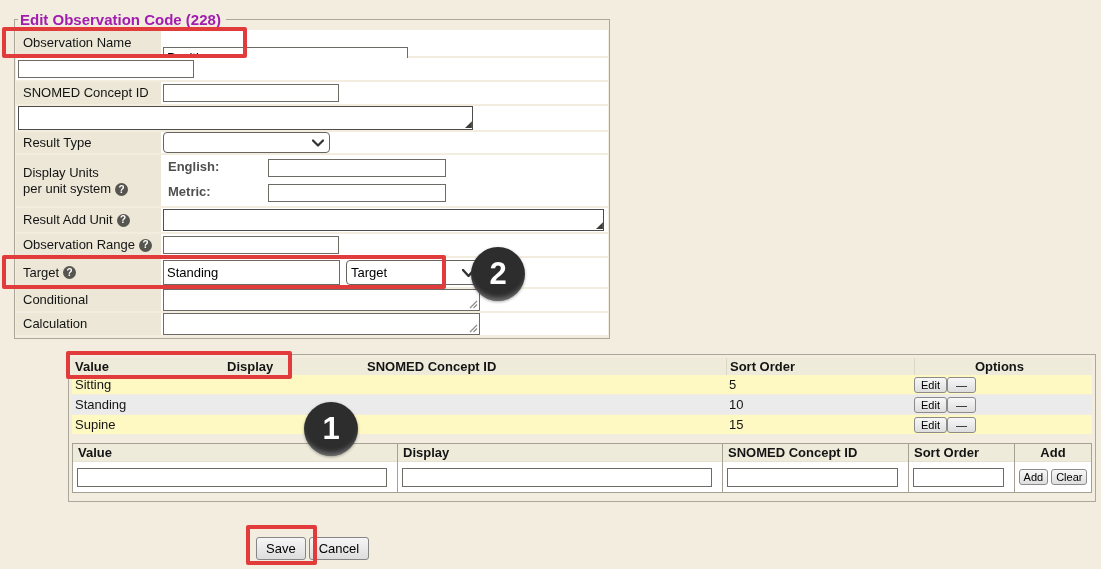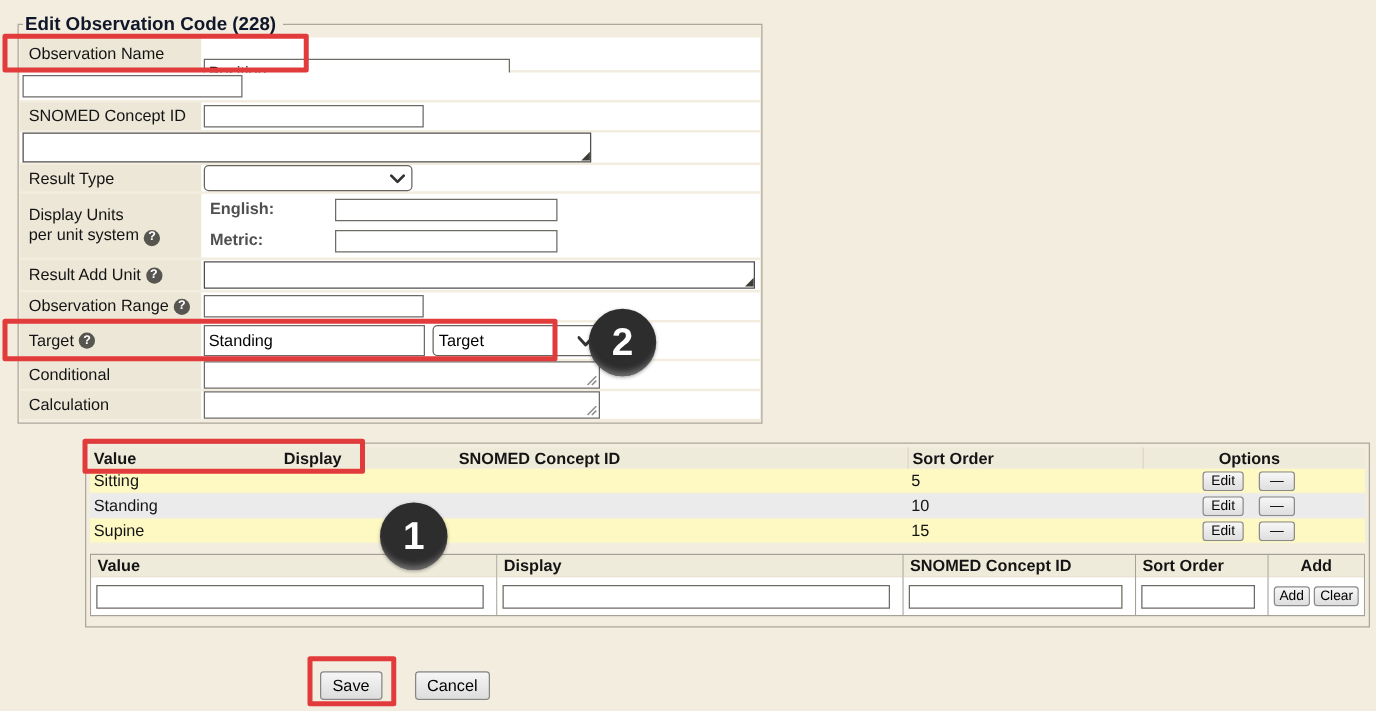--- a/index.html
+++ b/index.html
@@ -2,21 +2,21 @@
 <html><head>
 <meta charset="utf-8">
 <style>
   html,body{margin:0;padding:0;}
   .stage{
     position:relative; width:1101px; height:569px;
     background:#F2EDDE; overflow:hidden;
     font-family:"Liberation Sans", sans-serif; font-size:13px; color:#141414;
   }
   fieldset{position:absolute; margin:0; border:1px solid #ACA79B; background:transparent;}
-  legend{font-weight:bold; font-size:15px; color:#0f172a; padding:0 5px 0 2px; margin-left:2px;}
+  legend{font-weight:bold; font-size:15px; color:#a21caf; padding:0 5px 0 2px; margin-left:2px;}
   #fs-edit{left:14px; top:11px; width:592px; padding:2px 1px 3px 1px;}
   #fs-values{left:68px; top:354px; width:1020px; padding:3px 3px 8px 3px;}
 
   
   .frow{display:flex; align-items:stretch; margin-bottom:2px;}
   .frow:last-child{margin-bottom:0;}
   .flabel{width:134px; flex:none; background:#ECE7D7; padding:0 4px 0 7px;
           display:flex; align-items:center; line-height:16px;}
   .fval{flex:1; background:#fff; display:flex; align-items:center; padding-left:2px;}
   .rh26{height:26px}.rh22{height:22px}.rh24{height:24px}.rh21{height:21px}
@@ -54,41 +54,41 @@
 
   
   .thead{display:flex; background:#EFEBDB; font-weight:bold; height:17px; align-items:center;}
   .th,.td{box-sizing:border-box; padding-left:3px; white-space:nowrap; overflow:hidden;}
   .c-value{width:152px}.c-display{width:140px}.c-snomed{width:362px}
   .c-sort{width:188px}.c-opts{width:170px}
   .th.c-sort,.th.c-opts{border-left:1px solid #DBD6C5; height:100%; display:flex; align-items:center;}
   .th.c-opts{justify-content:center; padding-left:0;}
   .trow{display:flex; align-items:center; height:19px; border-bottom:1px solid #F2EDDE; background:#fef9c3;}
   .trow.alt{background:#EBEBEB;}
-  .td.c-opts{display:flex; justify-content:center; gap:12px; padding-left:0;}
+  .td.c-opts{display:flex; gap:0; padding-left:0;}
   .btn{font:11px "Liberation Sans",sans-serif; background:linear-gradient(#F7F7F7,#DEDEDE);
        border:1px solid #8B8B8B; border-radius:3px; height:16px; padding:0 6px;
        box-sizing:border-box; cursor:pointer;}
   .btn.dash{padding:0 8px;}
   .addbox{margin-top:8px; border:1px solid #A5A195; display:flex; background:#fff;}
   .acol{box-sizing:border-box;}
   .acol + .acol{border-left:1px solid #A5A195;}
   .a-value{width:324px}.a-display{width:325px}.a-snomed{width:186px}.a-sort{width:106px}
   .a-add{flex:1}
   .ahead{background:#EFEBDB; font-weight:bold; height:18px; display:flex; align-items:center;
          padding-left:5px; border-bottom:1px solid #E6E1D0; box-sizing:border-box;}
   .a-add .ahead{justify-content:center; padding-left:0;}
   .abody{background:#fff; height:30px; display:flex; align-items:center; padding-left:4px;
          box-sizing:border-box;}
   .abody .ti{width:calc(100% - 10px); height:19px;}
   .a-add .abody{justify-content:center; padding-left:0; gap:3px;}
   .btn.tiny{padding:0 4px;}
 
   
-  .actions{position:absolute; left:256px; top:537px; display:flex; gap:26px;}
+  .actions{position:absolute; left:256px; top:537px; display:flex; gap:3px;}
   .btn-lg{font:13px "Liberation Sans",sans-serif; height:23px; padding:0 9px;
           background:linear-gradient(#F6F6F6,#DDDDDD); border:1px solid #868686;
           border-radius:3px; cursor:pointer;}
 
   
   .ann{position:absolute; border:4px solid #E23B3B; border-radius:2px; z-index:20;
        pointer-events:none; box-sizing:border-box;}
   #ann-obs{left:2px; top:27px; width:245px; height:31px;}
   #ann-target{left:2px; top:255px; width:444px; height:34px;}
   #ann-legend{left:66px; top:351px; width:226px; height:28px;}

